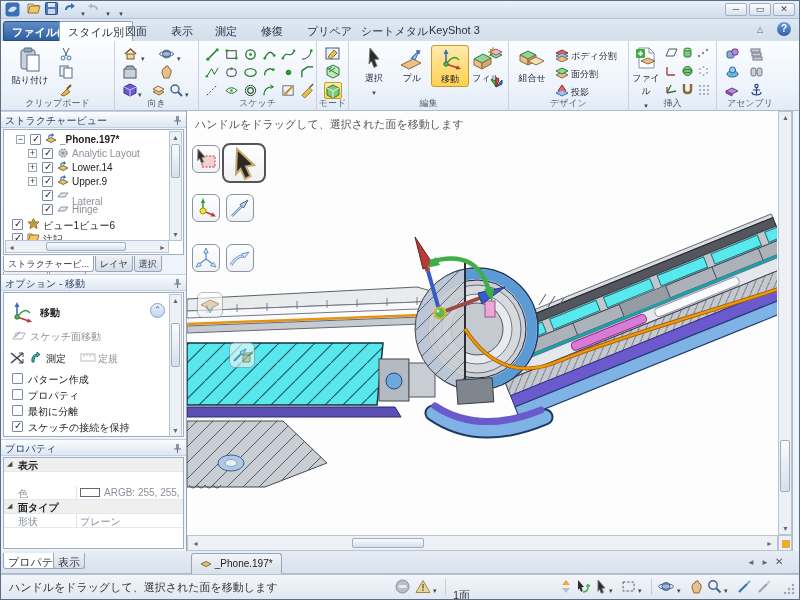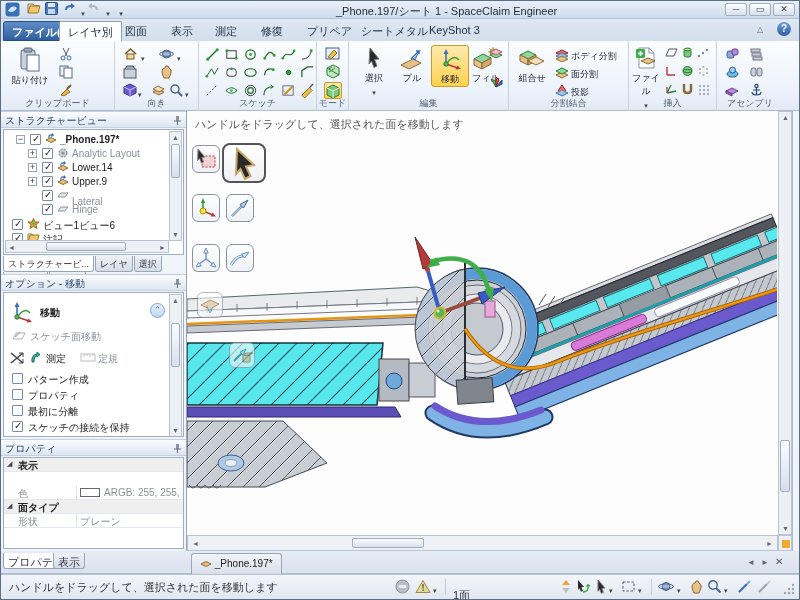--- a/index.html
+++ b/index.html
@@ -107,29 +107,28 @@
         </svg>
       </span>
     <span class="qbtn dcar" style="left:74px;top:4px"></span>
     <span class="qbtn" style="left:86px">
         <svg width="14" height="12" viewBox="0 0 14 12">
           <path d="M11,8 Q11,3 5,3 L5,1 L1,4 L5,7 L5,5 Q9,5 9,8Z" fill="#AEB8C6"></path>
         </svg>
       </span>
     <span class="qbtn dcar" style="left:99px;top:4px"></span>
     <span class="qbtn dcar" style="left:112px;top:4px"></span>
-    <span class="title-text">_Phone.197/シート 1 - SpaceClaim Engineer</span>
     <span class="wbtn" style="left:724px">─</span>
     <span class="wbtn" style="left:748px">▭</span>
     <span class="wbtn" style="left:772px">✕</span>
   </div>
 
   <div class="abs tabrow">
     <span class="rtab filetab" style="left:2px">ファイル(F)</span>
-    <span class="rtab on" style="left:58px">レイヤ別</span>
+    <span class="rtab on" style="left:58px">スタイル別</span>
     <span class="rtab" style="left:116px">図面</span>
     <span class="rtab" style="left:162px">表示</span>
     <span class="rtab" style="left:206px">測定</span>
     <span class="rtab" style="left:252px">修復</span>
     <span class="rtab" style="left:298px">プリペア</span>
     <span class="rtab" style="left:352px">シートメタル</span>
     <span class="rtab" style="left:420px">KeyShot 3</span>
     <span class="abs" style="left:756px;top:6px;color:#667;font-size:8px">△</span>
     <span class="abs" style="left:776px;top:3px;width:14px;height:14px;border-radius:7px;background:linear-gradient(#6FA0DC,#2E5E9F);color:#fff;text-align:center;line-height:14px;font-size:10px;font-weight:bold">?</span>
   </div>
@@ -430,21 +429,21 @@
           </svg>
         </span>
       <span class="smalllbl abs" style="left:62px;top:27px">面分割</span>
       <span class="ric" style="left:46px;top:43px">
           <svg width="15" height="14" viewBox="0 0 15 14">
             <path d="M1,9 L7,6 L13,9 L7,12Z" fill="#9CC4E8" stroke="#3A6FB5"></path>
             <path d="M3,7 L7,1 L11,7" fill="#E86A6A" stroke="#8E2323"></path>
           </svg>
         </span>
       <span class="smalllbl abs" style="left:62px;top:45px">投影</span>
-      <div class="glabel">分割結合</div>
+      <div class="glabel">デザイン</div>
     </div>
 
     <div class="rgroup" style="left:628px;width:88px">
       <div class="bigbtn" style="left:2px;width:30px">
         <svg width="22" height="24" viewBox="0 0 22 24" style="margin:0 auto">
             <path d="M4,1 H14 L19,6 V21 H4Z" fill="#FDFEFF" stroke="#8A94A2"></path>
             <path d="M14,1 L14,6 H19" fill="none" stroke="#8A94A2"></path>
             <rect x="1" y="2" width="9" height="9" rx="1" fill="#3FAE49"></rect>
             <path d="M5.5,4 v5 M3,6.5 h5" stroke="#fff" stroke-width="1.6"></path>
             <path d="M6,14 L13,11 L20,14 L13,17Z" fill="#E8C08A" stroke="#8A6A38"></path>

